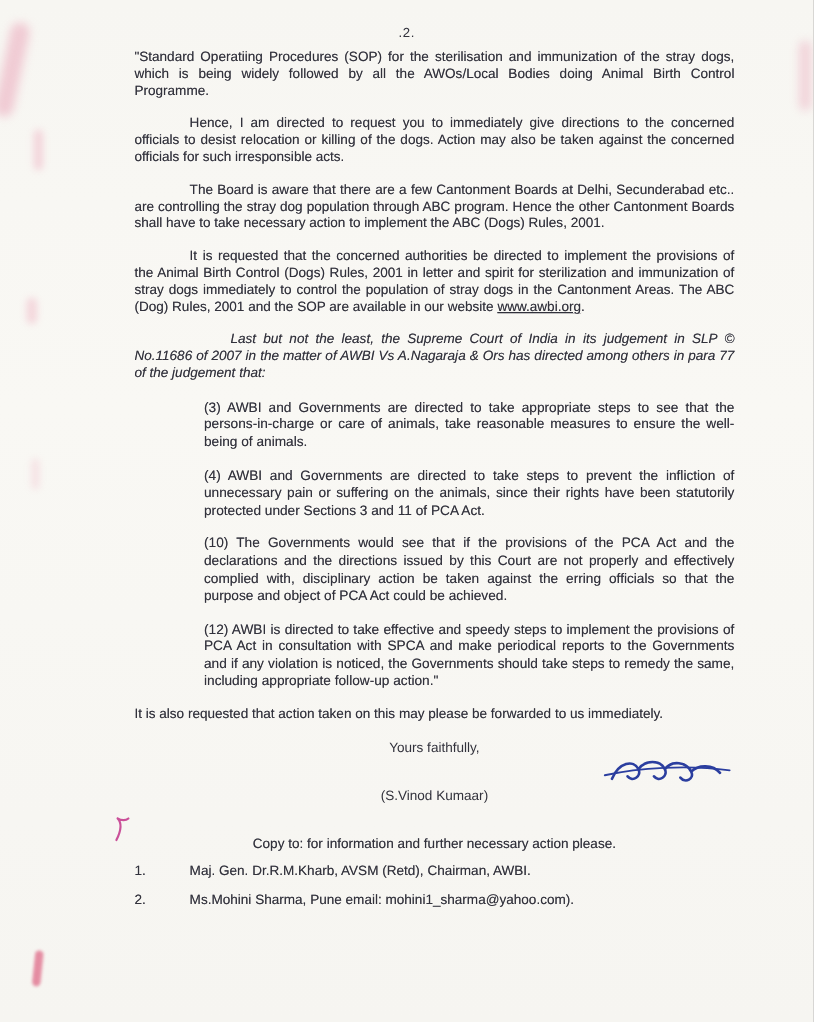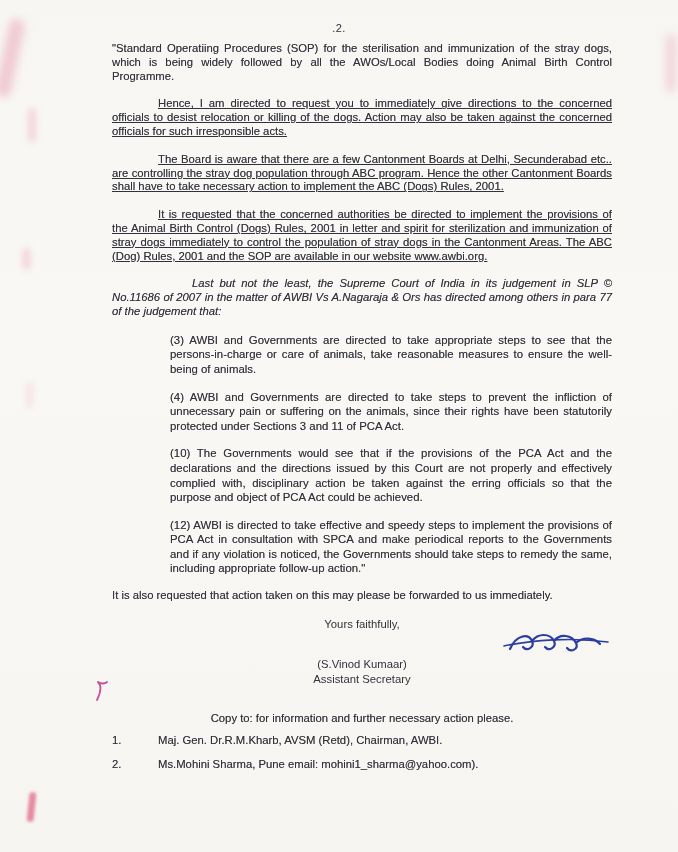--- a/index.html
+++ b/index.html
@@ -26,21 +26,21 @@
     right: 66px;
     top: 42px;
   }
   .para {
     margin: 0 0 14px 0;
     font-size: 11.3px;
     line-height: 13.8px;
     text-align: justify;
     text-shadow: 0 0 0.3px rgba(40,40,55,0.55);
   }
-  .para.indent { text-indent: 46px; text-decoration: underline; }
+  .para.indent { text-indent: 46px; }
   .para.indent-lg { text-indent: 80px; font-style: italic; }
   .link { color: inherit; text-decoration: underline; cursor: pointer; }
   .quote {
     margin: 0 0 13px 58px;
     font-size: 11.4px;
     line-height: 14.6px;
     text-align: justify;
     text-shadow: 0 0 0.3px rgba(40,40,55,0.55);
   }
   .closing-line { margin-top: 12px; }
@@ -135,21 +135,20 @@
 
     <p class="para closing-line">It is also requested that action taken on this may please be forwarded to us immediately.</p>
 
     <div class="sig-block">
       <div>Yours faithfully,</div>
       <svg class="sig-scribble" width="112" height="32" viewBox="0 0 112 32">
         <path d="M10 20 C 16 6, 28 4, 32 12 C 35 18, 27 23, 23 18 M32 12 C 38 4, 50 4, 54 12 C 57 18, 49 23, 45 18 M54 12 C 60 4, 72 6, 76 14 C 79 20, 71 24, 67 19 M76 14 C 82 8, 94 8, 100 15" fill="none" stroke="#2b3e9f" stroke-width="2.2" stroke-linecap="round" stroke-linejoin="round"></path>
         <path d="M4 17 C 32 11, 72 8, 108 13" fill="none" stroke="#2b3e9f" stroke-width="1.6" stroke-linecap="round"></path>
       </svg>
       <div>(S.Vinod Kumaar)</div>
-      <div>Assistant Secretary</div>
     </div>
 
     <p class="copy-heading">Copy to: for information and further necessary action please.</p>
 
     <div class="copy-item">
       <span class="copy-num">1.</span>
       <span>Maj. Gen. Dr.R.M.Kharb, AVSM (Retd), Chairman, AWBI.</span>
     </div>
     <div class="copy-item">
       <span class="copy-num">2.</span>

